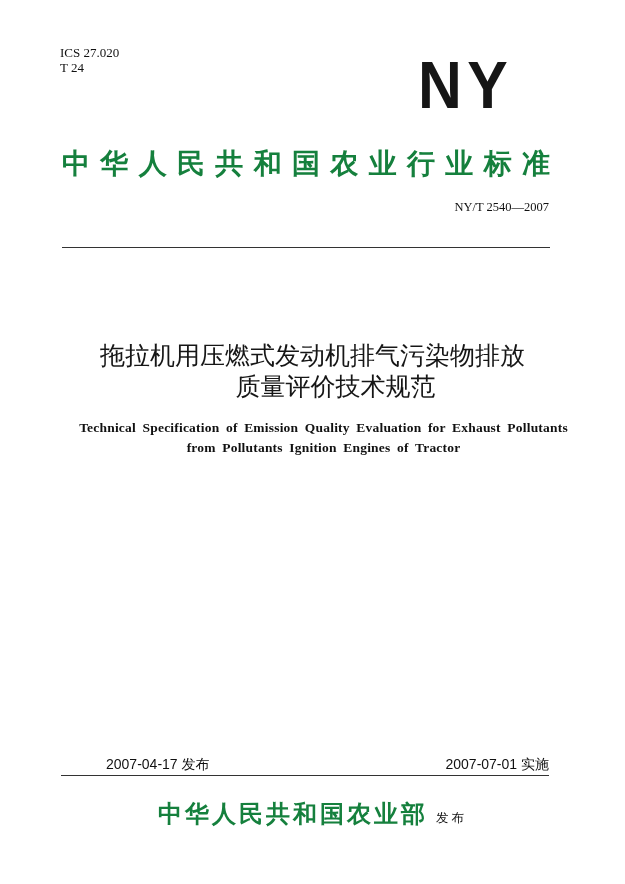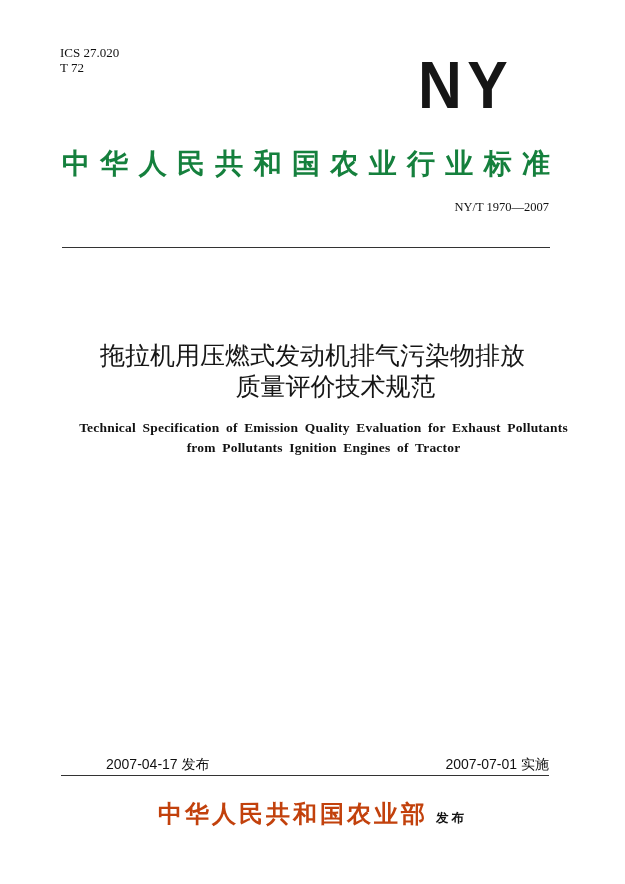--- a/index.html
+++ b/index.html
@@ -7,36 +7,36 @@
   .abs { position: absolute; white-space: nowrap; }
   .ics { left: 60px; top: 45px; font-size: 13px; line-height: 15px; font-family: "Liberation Serif", serif; }
   .ny-logo { left: 418px; top: 52px; font-family: "Liberation Sans", sans-serif; font-weight: bold; font-size: 66px; letter-spacing: 6px; color: #161616; transform: scaleX(0.92); transform-origin: left top; line-height: 66px; }
   .std-header { left: 62px; top: 148px; width: 488px; text-align: justify; text-align-last: justify; font-family: "DejaVu Sans", sans-serif; font-size: 28px; line-height: 32px; color: #15803d; font-weight: bold; }
   .std-number { right: 76px; top: 200px; font-size: 12.5px; font-family: "Liberation Serif", serif; }
   .rule { position: absolute; height: 1px; background: #333333; }
   .title-zh { left: 0; width: 625px; text-align: center; font-family: "DejaVu Sans", sans-serif; font-size: 25px; line-height: 31px; color: #161616; }
   .title-en { left: 11px; width: 625px; text-align: center; font-family: "Liberation Serif", serif; font-weight: bold; font-size: 13.5px; line-height: 20px; letter-spacing: 0.2px; word-spacing: 3px; }
   .date { top: 755px; font-family: "Liberation Sans", sans-serif; font-size: 14px; line-height: 18px; }
   .issuer { left: 0; width: 625px; text-align: center; top: 798px; }
-  .issuer-name { font-family: "DejaVu Serif", serif; font-weight: bold; font-size: 24px; letter-spacing: 3px; color: #c2410c; }
-  .issuer-suffix { font-family: "DejaVu Sans", sans-serif; font-size: 12.5px; margin-left: 8px; letter-spacing: 3px; font-weight: bold; }
+  .issuer-name { font-family: "DejaVu Serif", serif; font-weight: bold; font-size: 24px; letter-spacing: 3px; color: #15803d; }
+  .issuer-suffix { font-family: "DejaVu Sans", sans-serif; font-size: 12.5px; margin-left: 8px; letter-spacing: 3px; }
 </style>
 </head>
 <body>
 
 <div class="abs ics">
   <div>ICS 27.020</div>
-  <div>T 72</div>
+  <div>T 24</div>
 </div>
 
 <div class="abs ny-logo">NY</div>
 
 <div class="abs std-header">中华人民共和国农业行业标准</div>
 
-<div class="abs std-number">NY/T 1970—2007</div>
+<div class="abs std-number">NY/T 2540—2007</div>
 
 <div class="rule" style="left:62px; top:247px; width:488px;"></div>
 
 <div class="abs title-zh" style="top:340px;">拖拉机用压燃式发动机排气污染物排放</div>
 <div class="abs title-zh" style="top:371px;padding-left:23px;">质量评价技术规范</div>
 
 <div class="abs title-en" style="top:418px;">Technical Specification of Emission Quality Evaluation for Exhaust Pollutants</div>
 <div class="abs title-en" style="top:438px;">from Pollutants Ignition Engines of Tractor</div>
 
 <div class="abs date" style="left:61px;margin-left:45px;">2007-04-17 发布</div>

